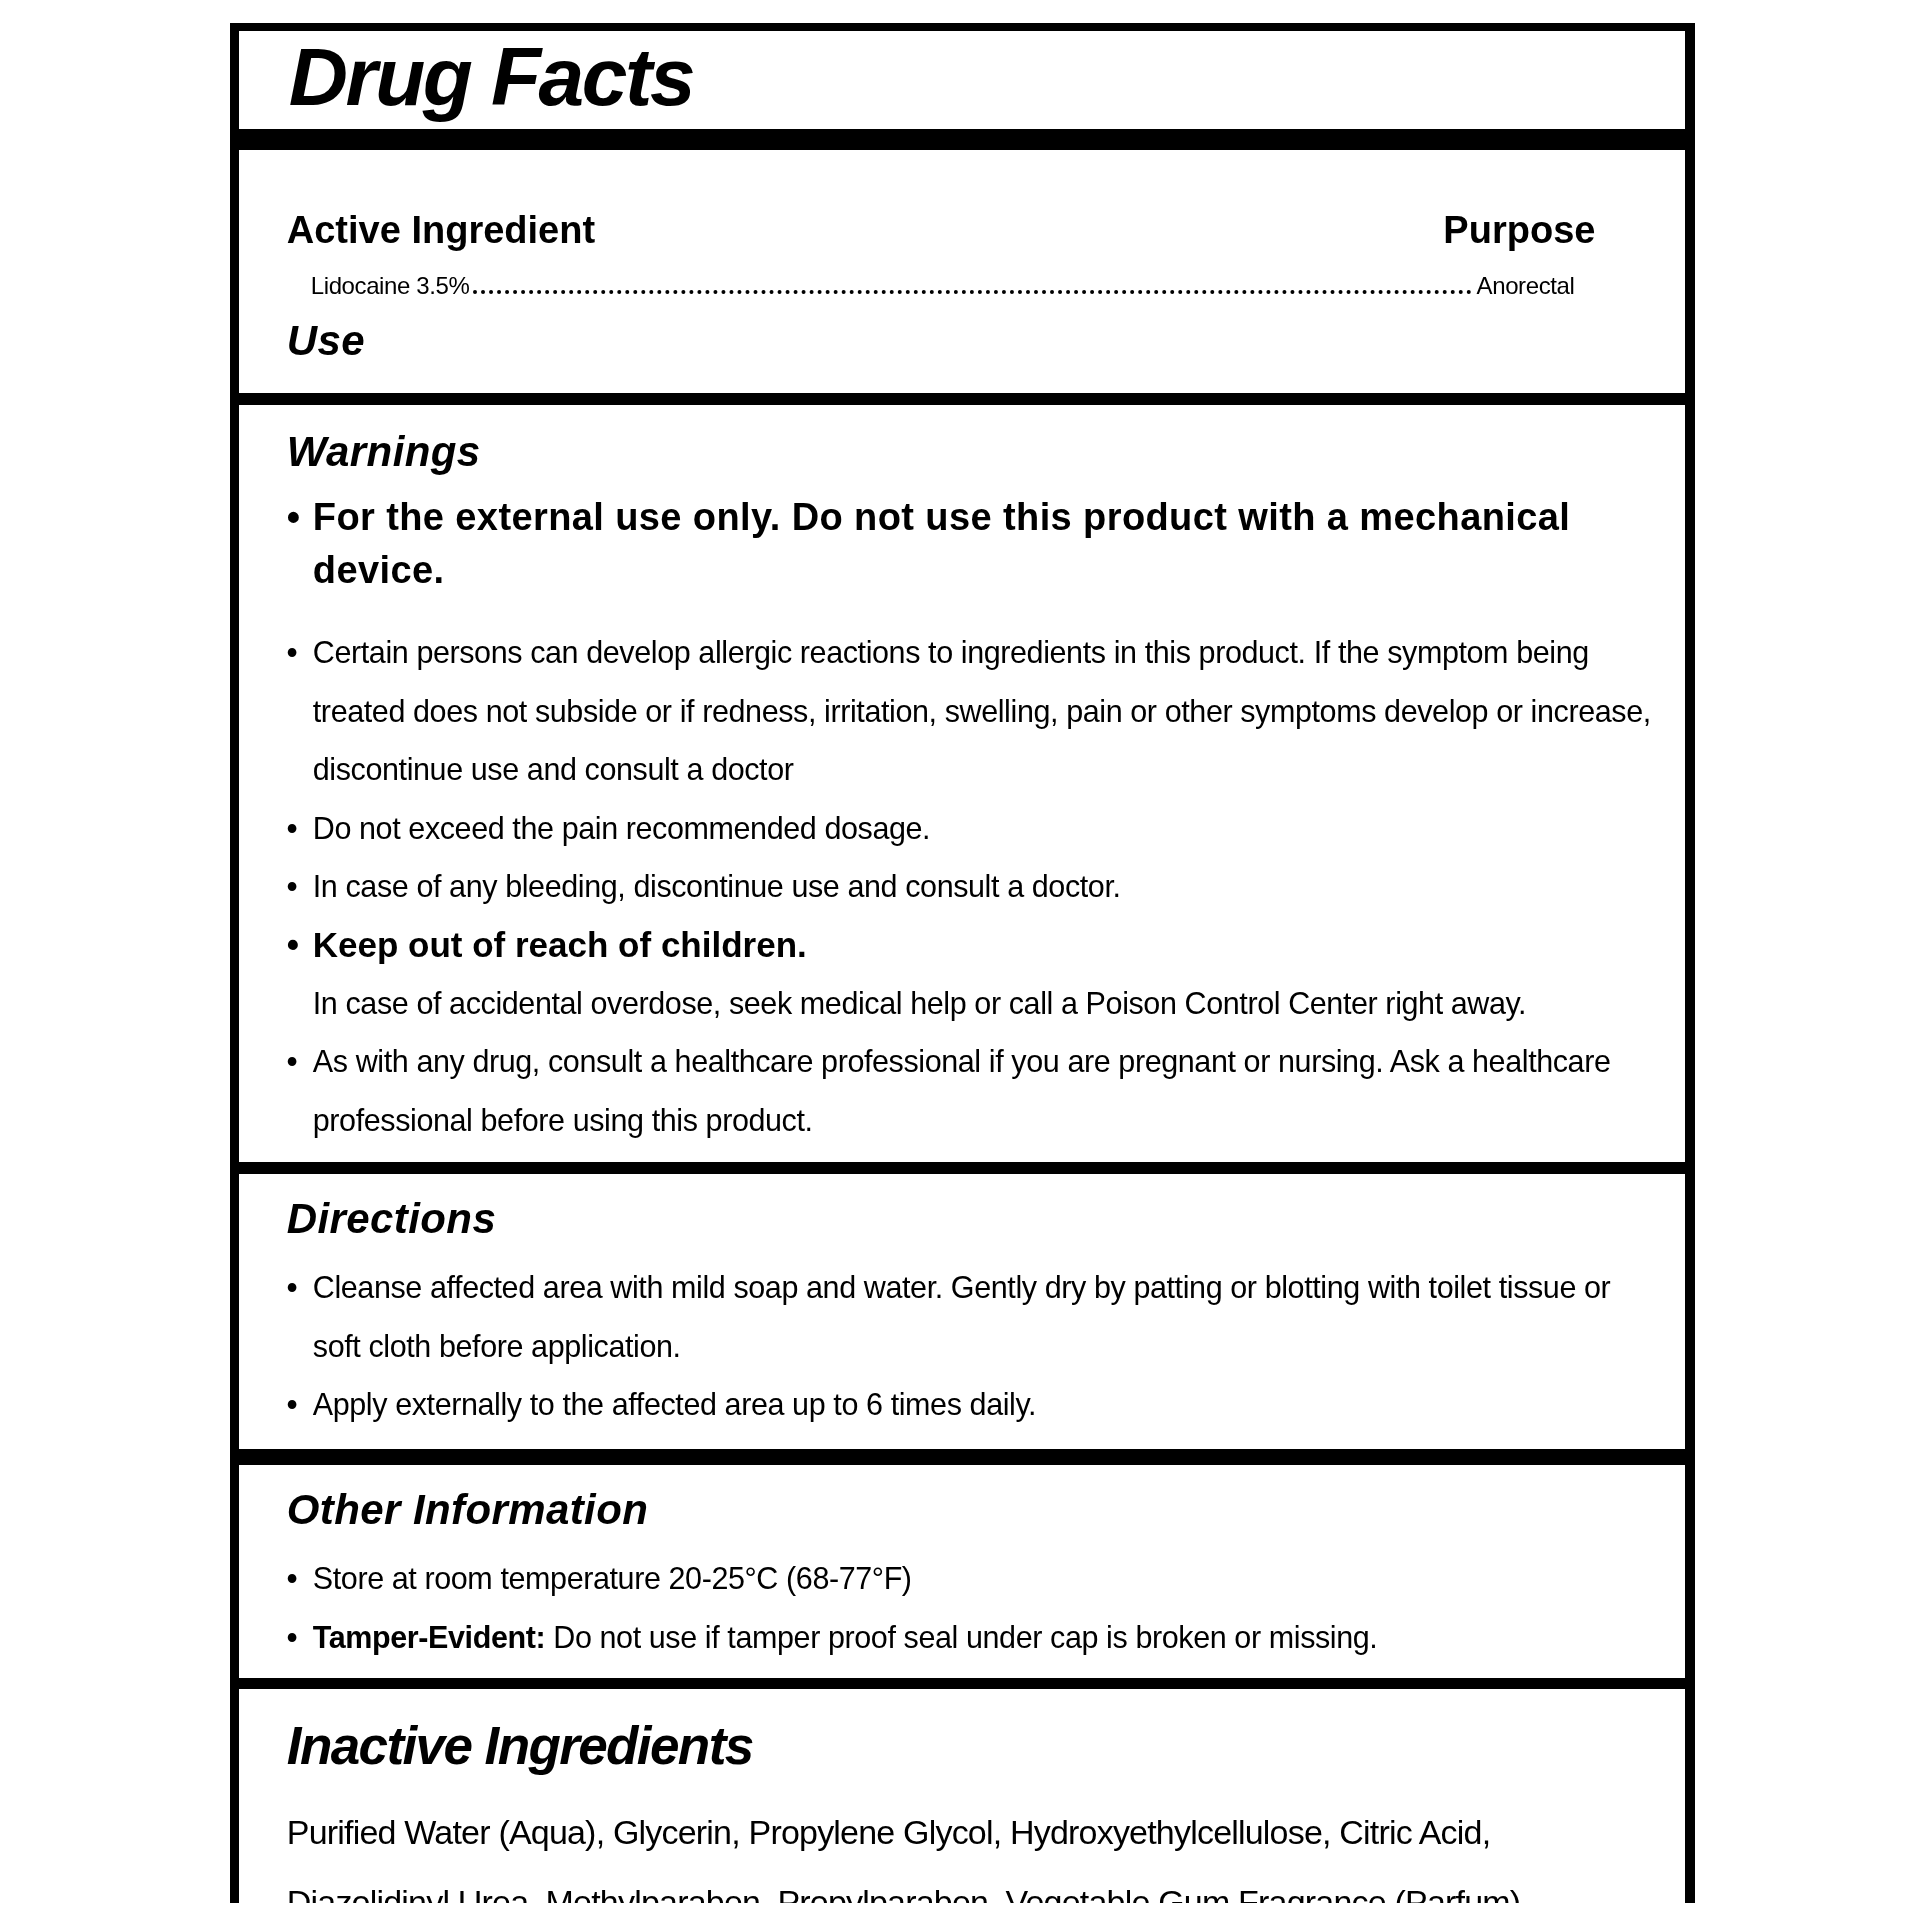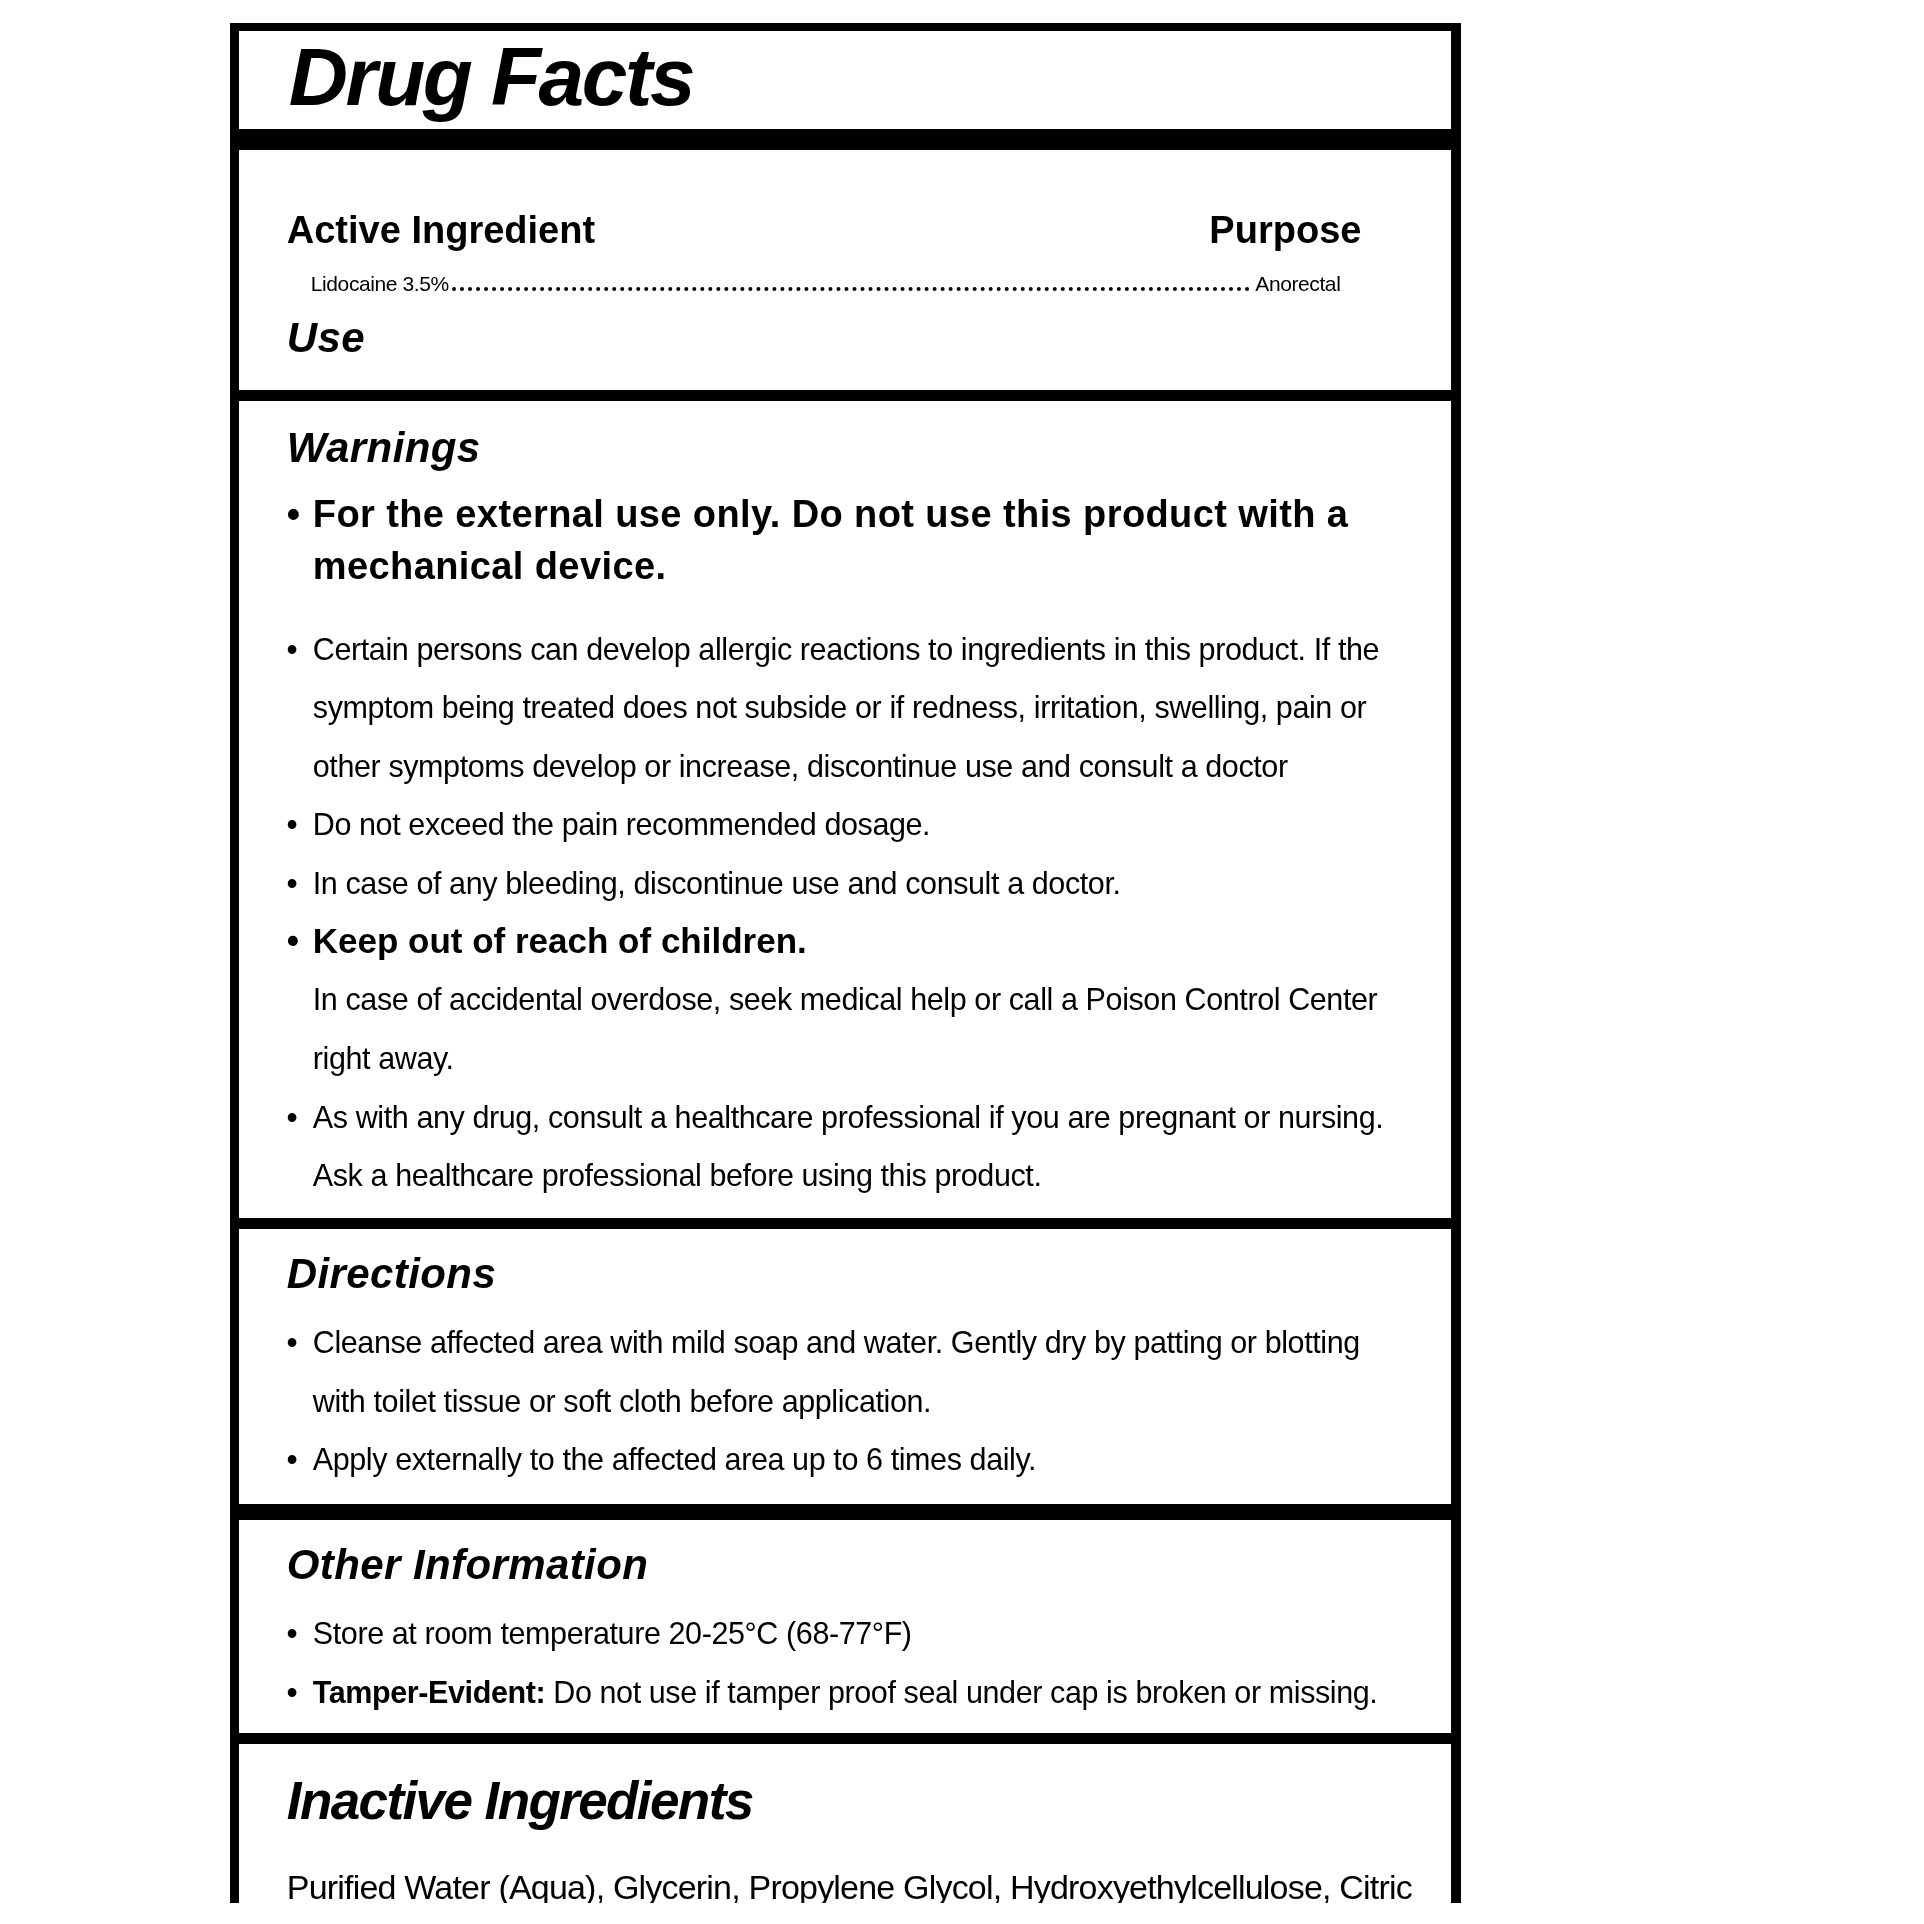--- a/index.html
+++ b/index.html
@@ -6,21 +6,21 @@
     margin: 0;
     padding: 0;
     background: #ffffff;
     width: 1925px;
     height: 1925px;
     font-family: "Liberation Sans", "DejaVu Sans", sans-serif;
     color: #000;
   }
   .label-frame {
     box-sizing: border-box;
-    width: 1231px;
+    width: 1465px;
     height: 1880px;
     margin: 22.5px auto 0 230px;
     background: #000;
     padding: 8.8px 9.6px 10.4px 8.8px;
     display: flex;
     flex-direction: column;
     overflow: hidden;
   }
   .sec {
     background: #fff;
@@ -54,21 +54,21 @@
     font-size: 38px;
     font-weight: bold;
     line-height: 1.3;
     margin-top: 32px;
   }
   .leader-row {
     display: flex;
     align-items: baseline;
     margin: 13px 0 0 24px;
     padding-right: 79px;
-    font-size: 21px;
+    font-size: 24px;
     letter-spacing: -0.4px;
     line-height: 1.5;
   }
   .leader {
     flex: 1 1 auto;
     border-bottom: 4px dotted #000;
     margin: 0 4.8px 9.6px 3.2px;
     min-width: 48px;
   }
   .sec-heading {

